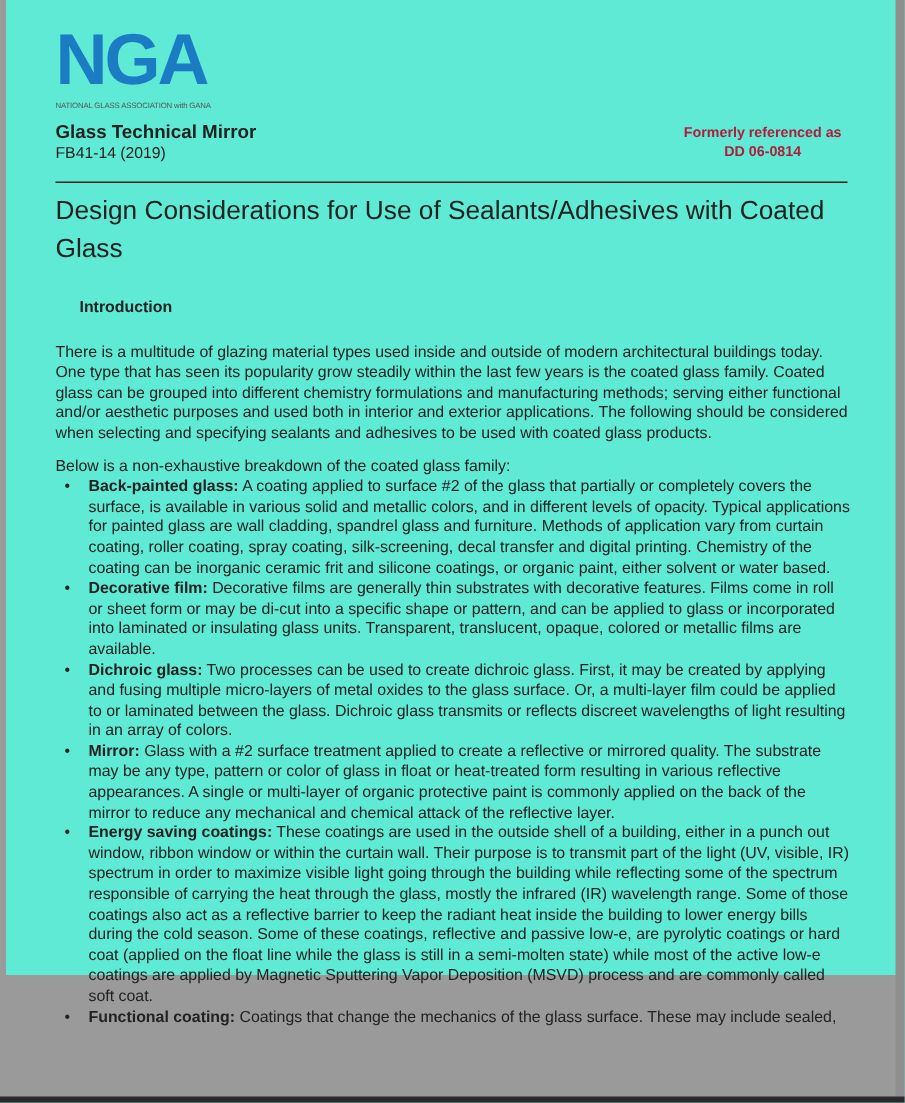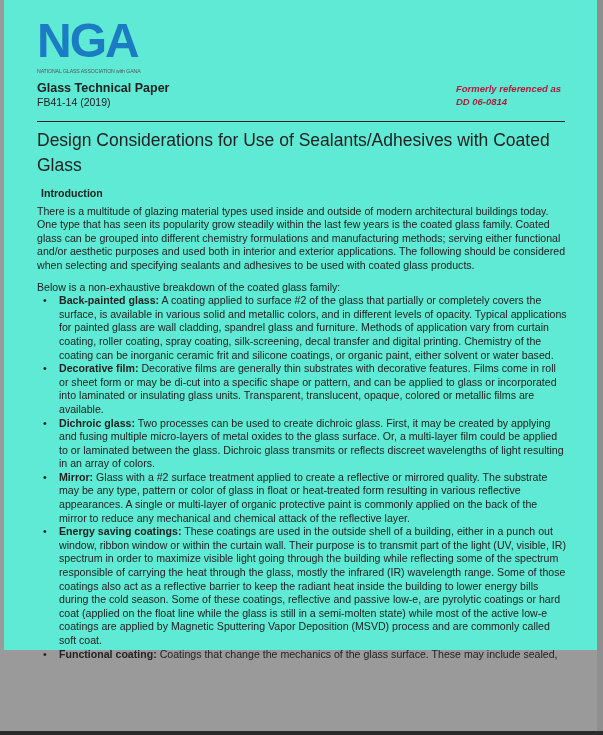--- a/index.html
+++ b/index.html
@@ -36,38 +36,38 @@
     }
     .paper-label {
       position: absolute; left: 33px; top: 81px;
       font-size: 12.5px; color: #222; font-weight: bold;
     }
     .paper-code {
       position: absolute; left: 33px; top: 96px;
       font-size: 10.5px; color: #222;
     }
     .former {
-      position: absolute; right: 37px; top: 82px; text-align: left;
-      font-size: 9.5px; font-style: italic; font-weight: bold;
+      position: absolute; right: 37px; top: 82px; text-align: center;
+      font-size: 9.5px; font-weight: bold;
       color: #b01c3a; line-height: 13px;
     }
     .rule {
       position: absolute; left: 33px; top: 121px; width: 454px; height: 1px;
       background: #222;
     }
     .rule.full { width: 528px; }
     .title {
       position: absolute; left: 33px; top: 128px; width: 535px;
       font-size: 17.5px; font-weight: normal; color: #222; line-height: 25px;
     }
     .content {
       position: absolute; left: 33px; top: 183px; width: 530px;
       font-size: 10.6px; color: #222; line-height: 13.6px;
     }
-    .section-head { font-weight: bold; font-size: 10.6px; margin: 4px; }
+    .section-head { font-weight: bold; font-size: 10.6px; margin: 16px; }
     .para { margin: 0 0 8px 0; }
     .list { margin: 0; padding: 0; list-style: none; }
     .list li {
       position: relative; padding-left: 22px; margin: 0;
     }
     .list li .bullet {
       position: absolute; left: 6px; top: 0;
     }
     .list li .term { font-weight: bold; }
     .footer {
@@ -78,21 +78,21 @@
 </head>
 <body>
 
 <div class="page">
 
   <div class="logo">
     <div class="logo-text">NGA</div>
     <div class="logo-sub">NATIONAL GLASS ASSOCIATION with GANA</div>
   </div>
 
-  <div class="paper-label">Glass Technical Paper</div>
+  <div class="paper-label">Glass Technical Mirror</div>
   <div class="paper-code">FB41-14 (2019)</div>
 
   <div class="former">
     <div>Formerly referenced as</div>
     <div>DD 06-0814</div>
   </div>
 
   <div class="rule full"></div>
 
   <div class="title">Design Considerations for Use of Sealants/Adhesives with Coated Glass</div>

